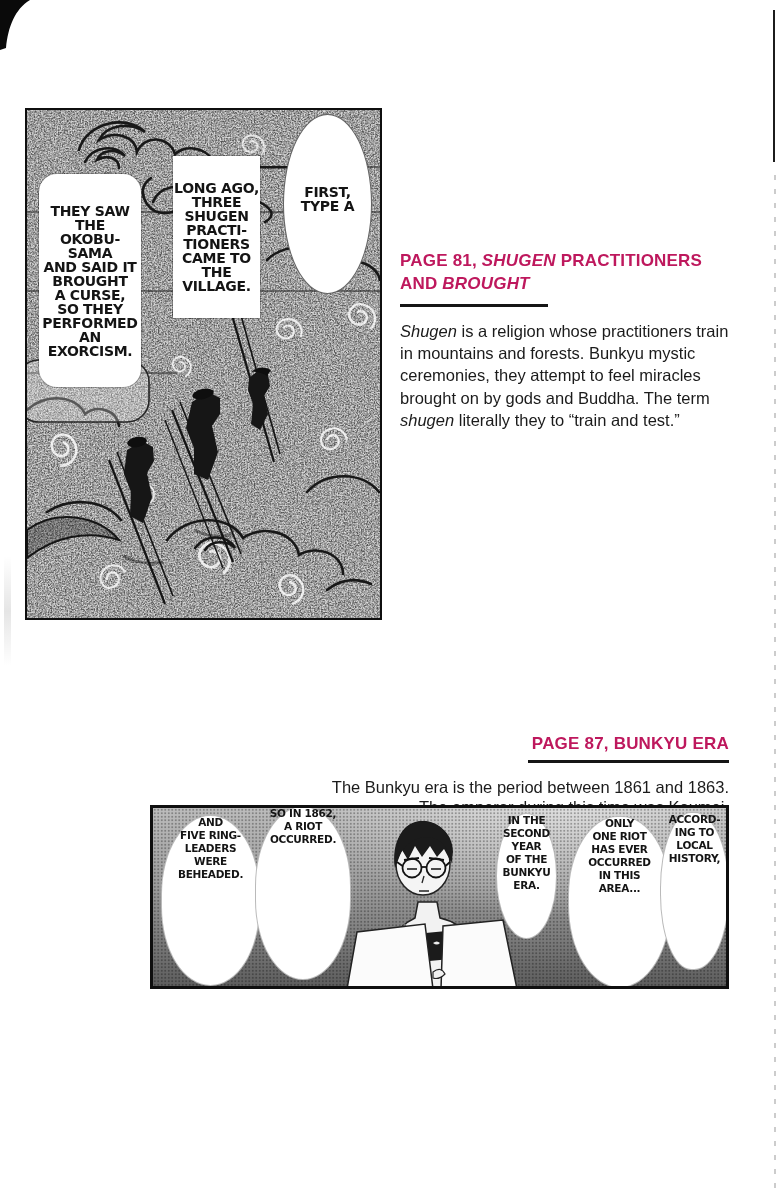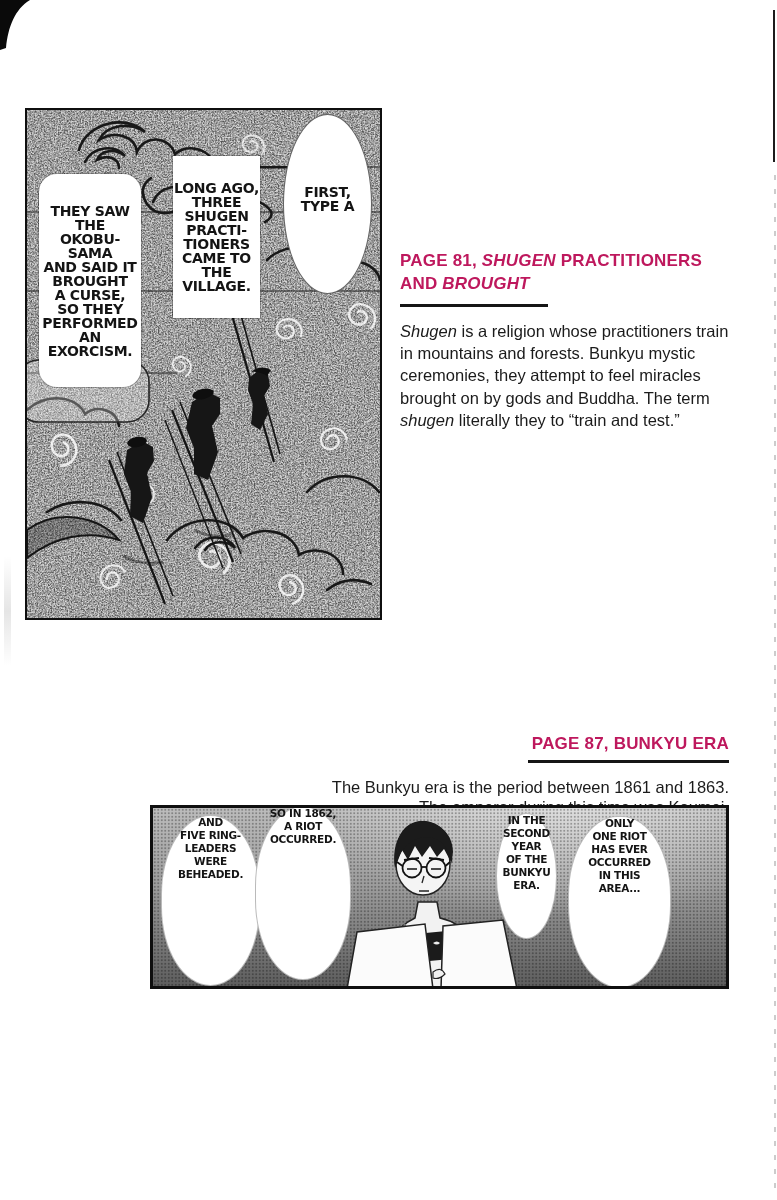--- a/index.html
+++ b/index.html
@@ -248,15 +248,21 @@
 ERA.</span>
     </div>
     <div class="balloon b4">
       <span class="bt">ONLY
 ONE RIOT
 HAS EVER
 OCCURRED
 IN THIS
 AREA...</span>
     </div>
+    <div class="balloon b5">
+      <span class="bt">ACCORD-
+ING TO
+LOCAL
+HISTORY,</span>
+    </div>
   </section>
 
 </div>
 
 </body></html>

